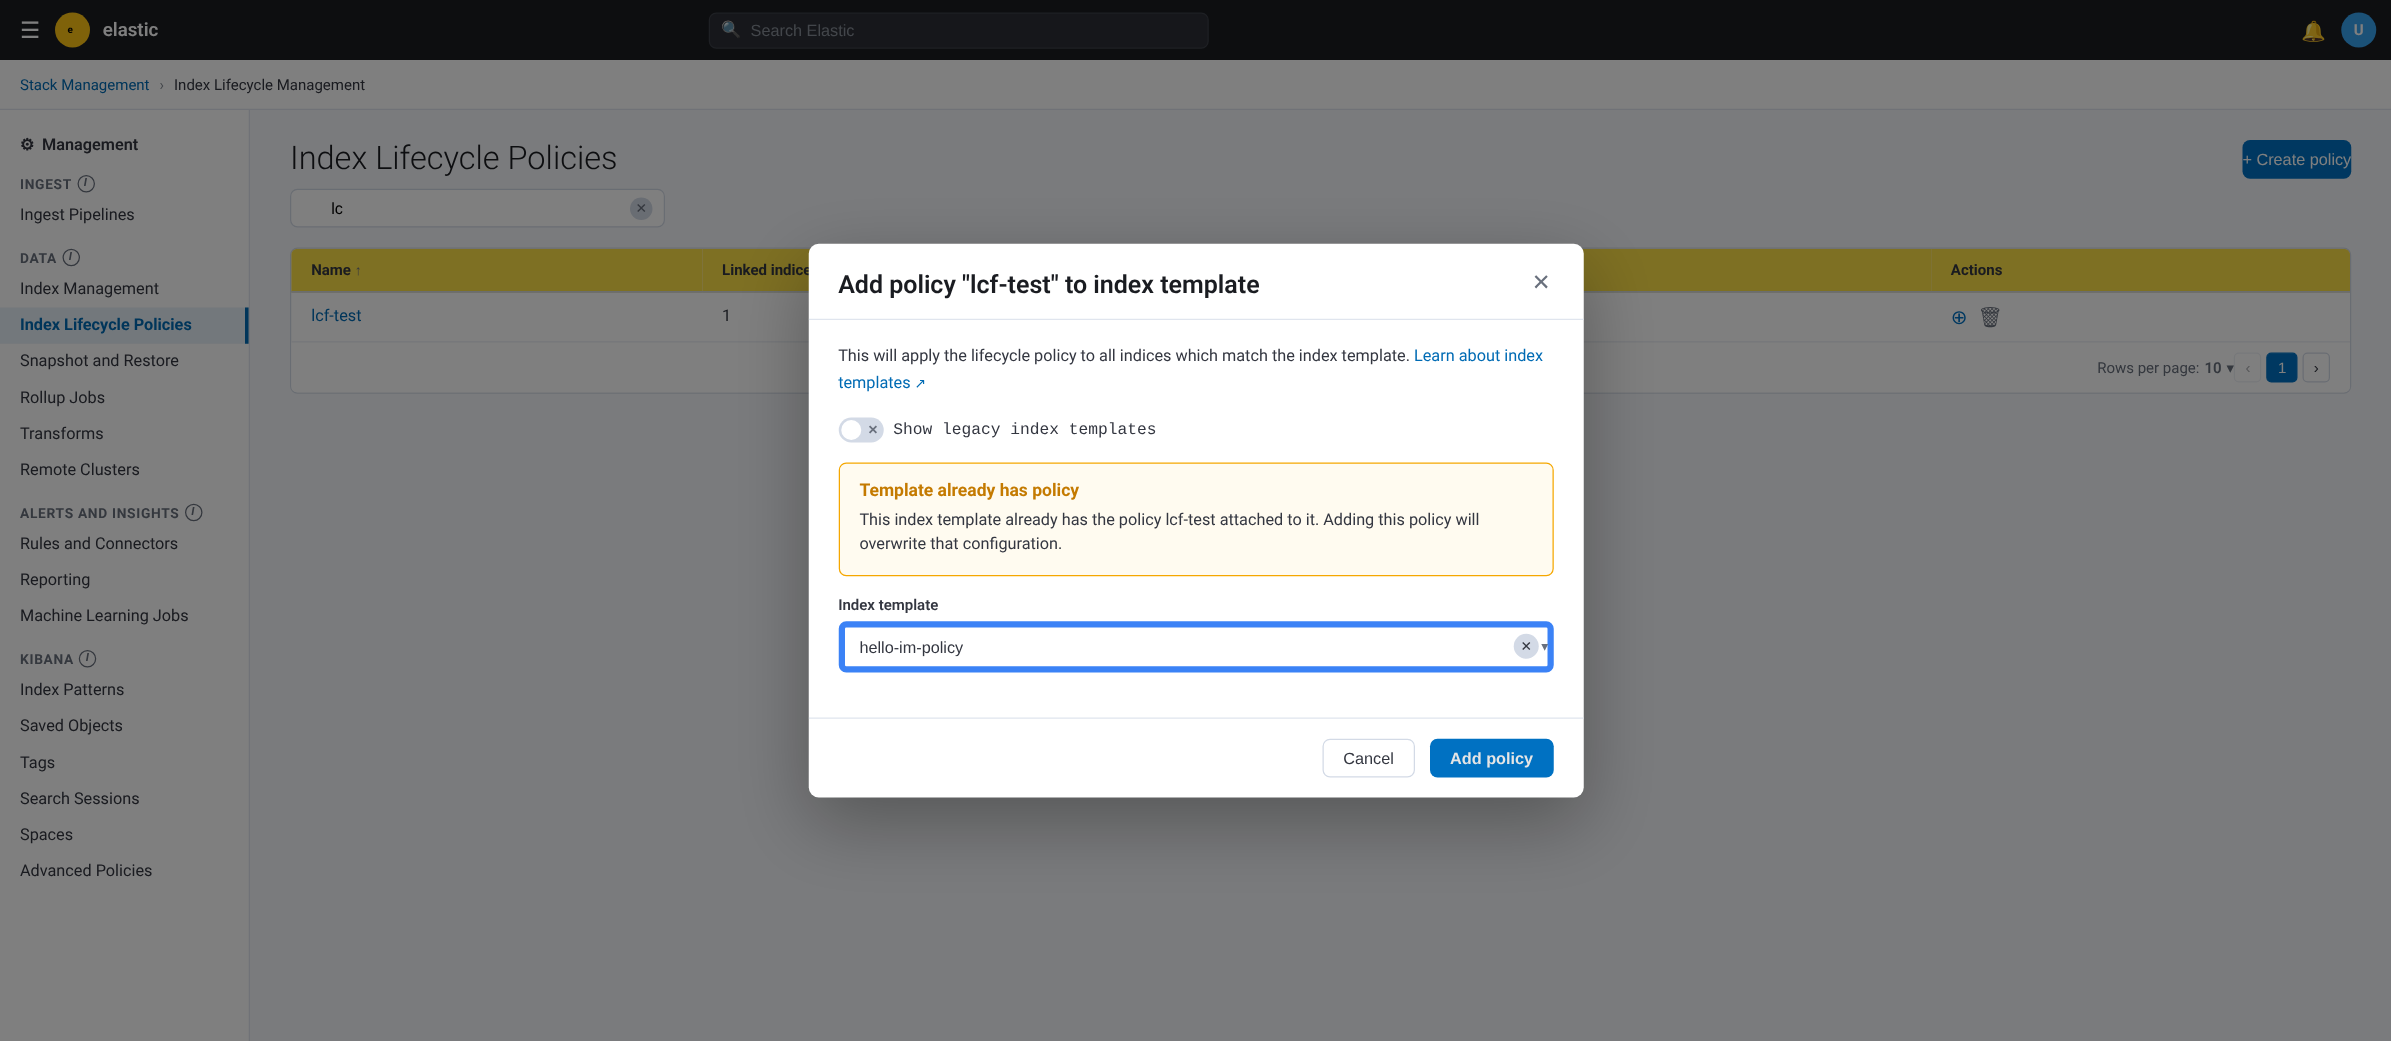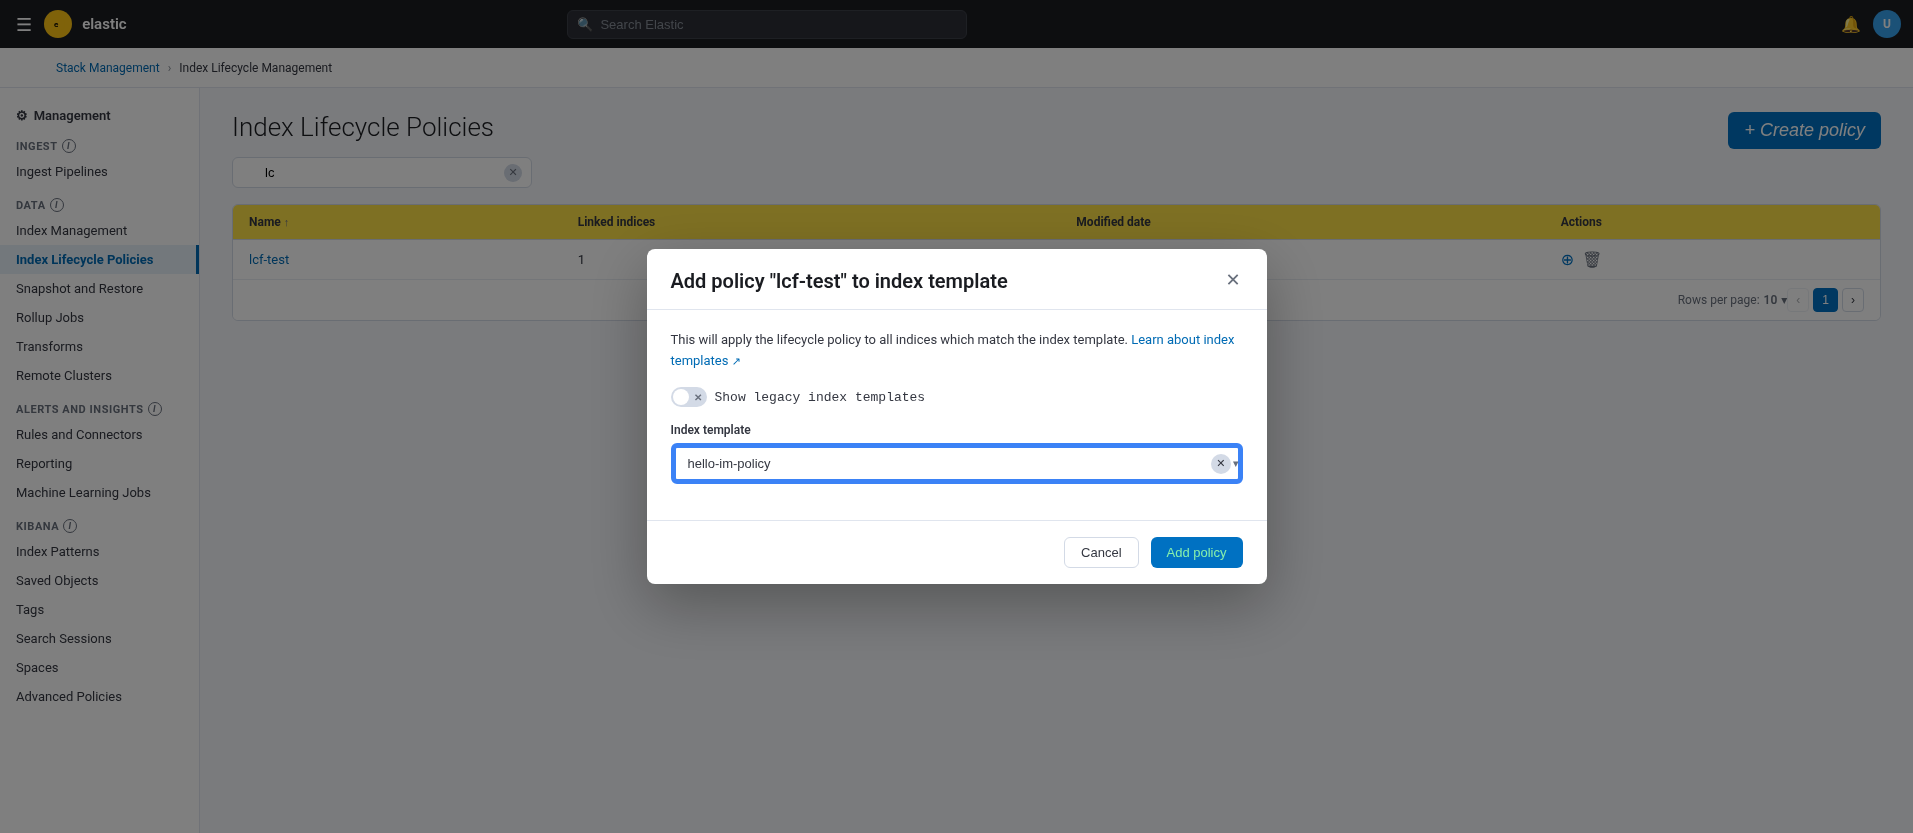--- a/index.html
+++ b/index.html
@@ -97,21 +97,20 @@
       display: flex;
       align-items: center;
       padding: 0 16px;
       gap: 8px;
       z-index: 99;
     }
     .breadcrumb-item {
       font-size: 12px;
       color: #006bb4;
       cursor: pointer;
-      margin-left: 40px;
     }
     .breadcrumb-sep { color: #878d96; font-size: 12px; }
     .breadcrumb-current { font-size: 12px; color: #343741; }
 
     
     .layout {
       display: flex;
       margin-top: 88px;
       height: calc(100vh - 88px);
     }
@@ -188,28 +187,27 @@
     .page-title {
       font-size: 26px;
       font-weight: 300;
       color: #1a1c21;
     }
     .create-btn {
       background: #0071c2;
       color: #fff;
       border: none;
       border-radius: 6px;
-      padding: 8px 16px;
-      font-size: 18px;
+      padding: 8px 0;
+      font-size: 13px;
       cursor: pointer;
       display: flex;
       align-items: center;
       gap: 6px;
       font-weight: 500;
-      font-style: italic;
     }
     .page-subtitle {
       color: #69707d;
       font-size: 13px;
       margin-bottom: 20px;
     }
 
     
     .content-search {
       display: flex;
@@ -519,27 +517,27 @@
       background: none;
       border: 1px solid #d3dae6;
       border-radius: 6px;
       padding: 7px 16px;
       font-size: 13px;
       cursor: pointer;
       color: #343741;
     }
     .btn-primary {
       background: #0071c2;
-      color: #86efac;
+      color: #e5e5e5;
       border: none;
       border-radius: 6px;
       padding: 7px 16px;
       font-size: 13px;
       cursor: pointer;
-      font-weight: 400;
+      font-weight: 700;
     }
 
     .sort-icon { font-size: 11px; color: #69707d; }
     .action-icons { display: flex; gap: 8px; }
     .action-icon { font-size: 16px; color: #0071c2; cursor: pointer; }
   </style>
 </head>
 <body>
 
 <nav class="top-nav">
@@ -687,20 +685,24 @@
         </a>
       </p>
 
       <div class="toggle-row">
         <div class="toggle-switch">
           <span class="toggle-x">✕</span>
         </div>
         <span class="toggle-label">Show legacy index templates</span>
       </div>
 
+      <div class="warning-box">
+        <div class="warning-title">Template already has policy</div>
+        <div class="warning-text">This index template already has the policy lcf-test attached to it. Adding this policy will overwrite that configuration.</div>
+      </div>
 
       <div class="form-field">
         <label class="form-label">Index template</label>
         <div class="select-wrapper">
           <input class="select-input" type="text" value="hello-im-policy" style="">
           <div class="select-controls">
             <span class="select-clear">✕</span>
             <span class="select-caret">▾</span>
           </div>
         </div>

